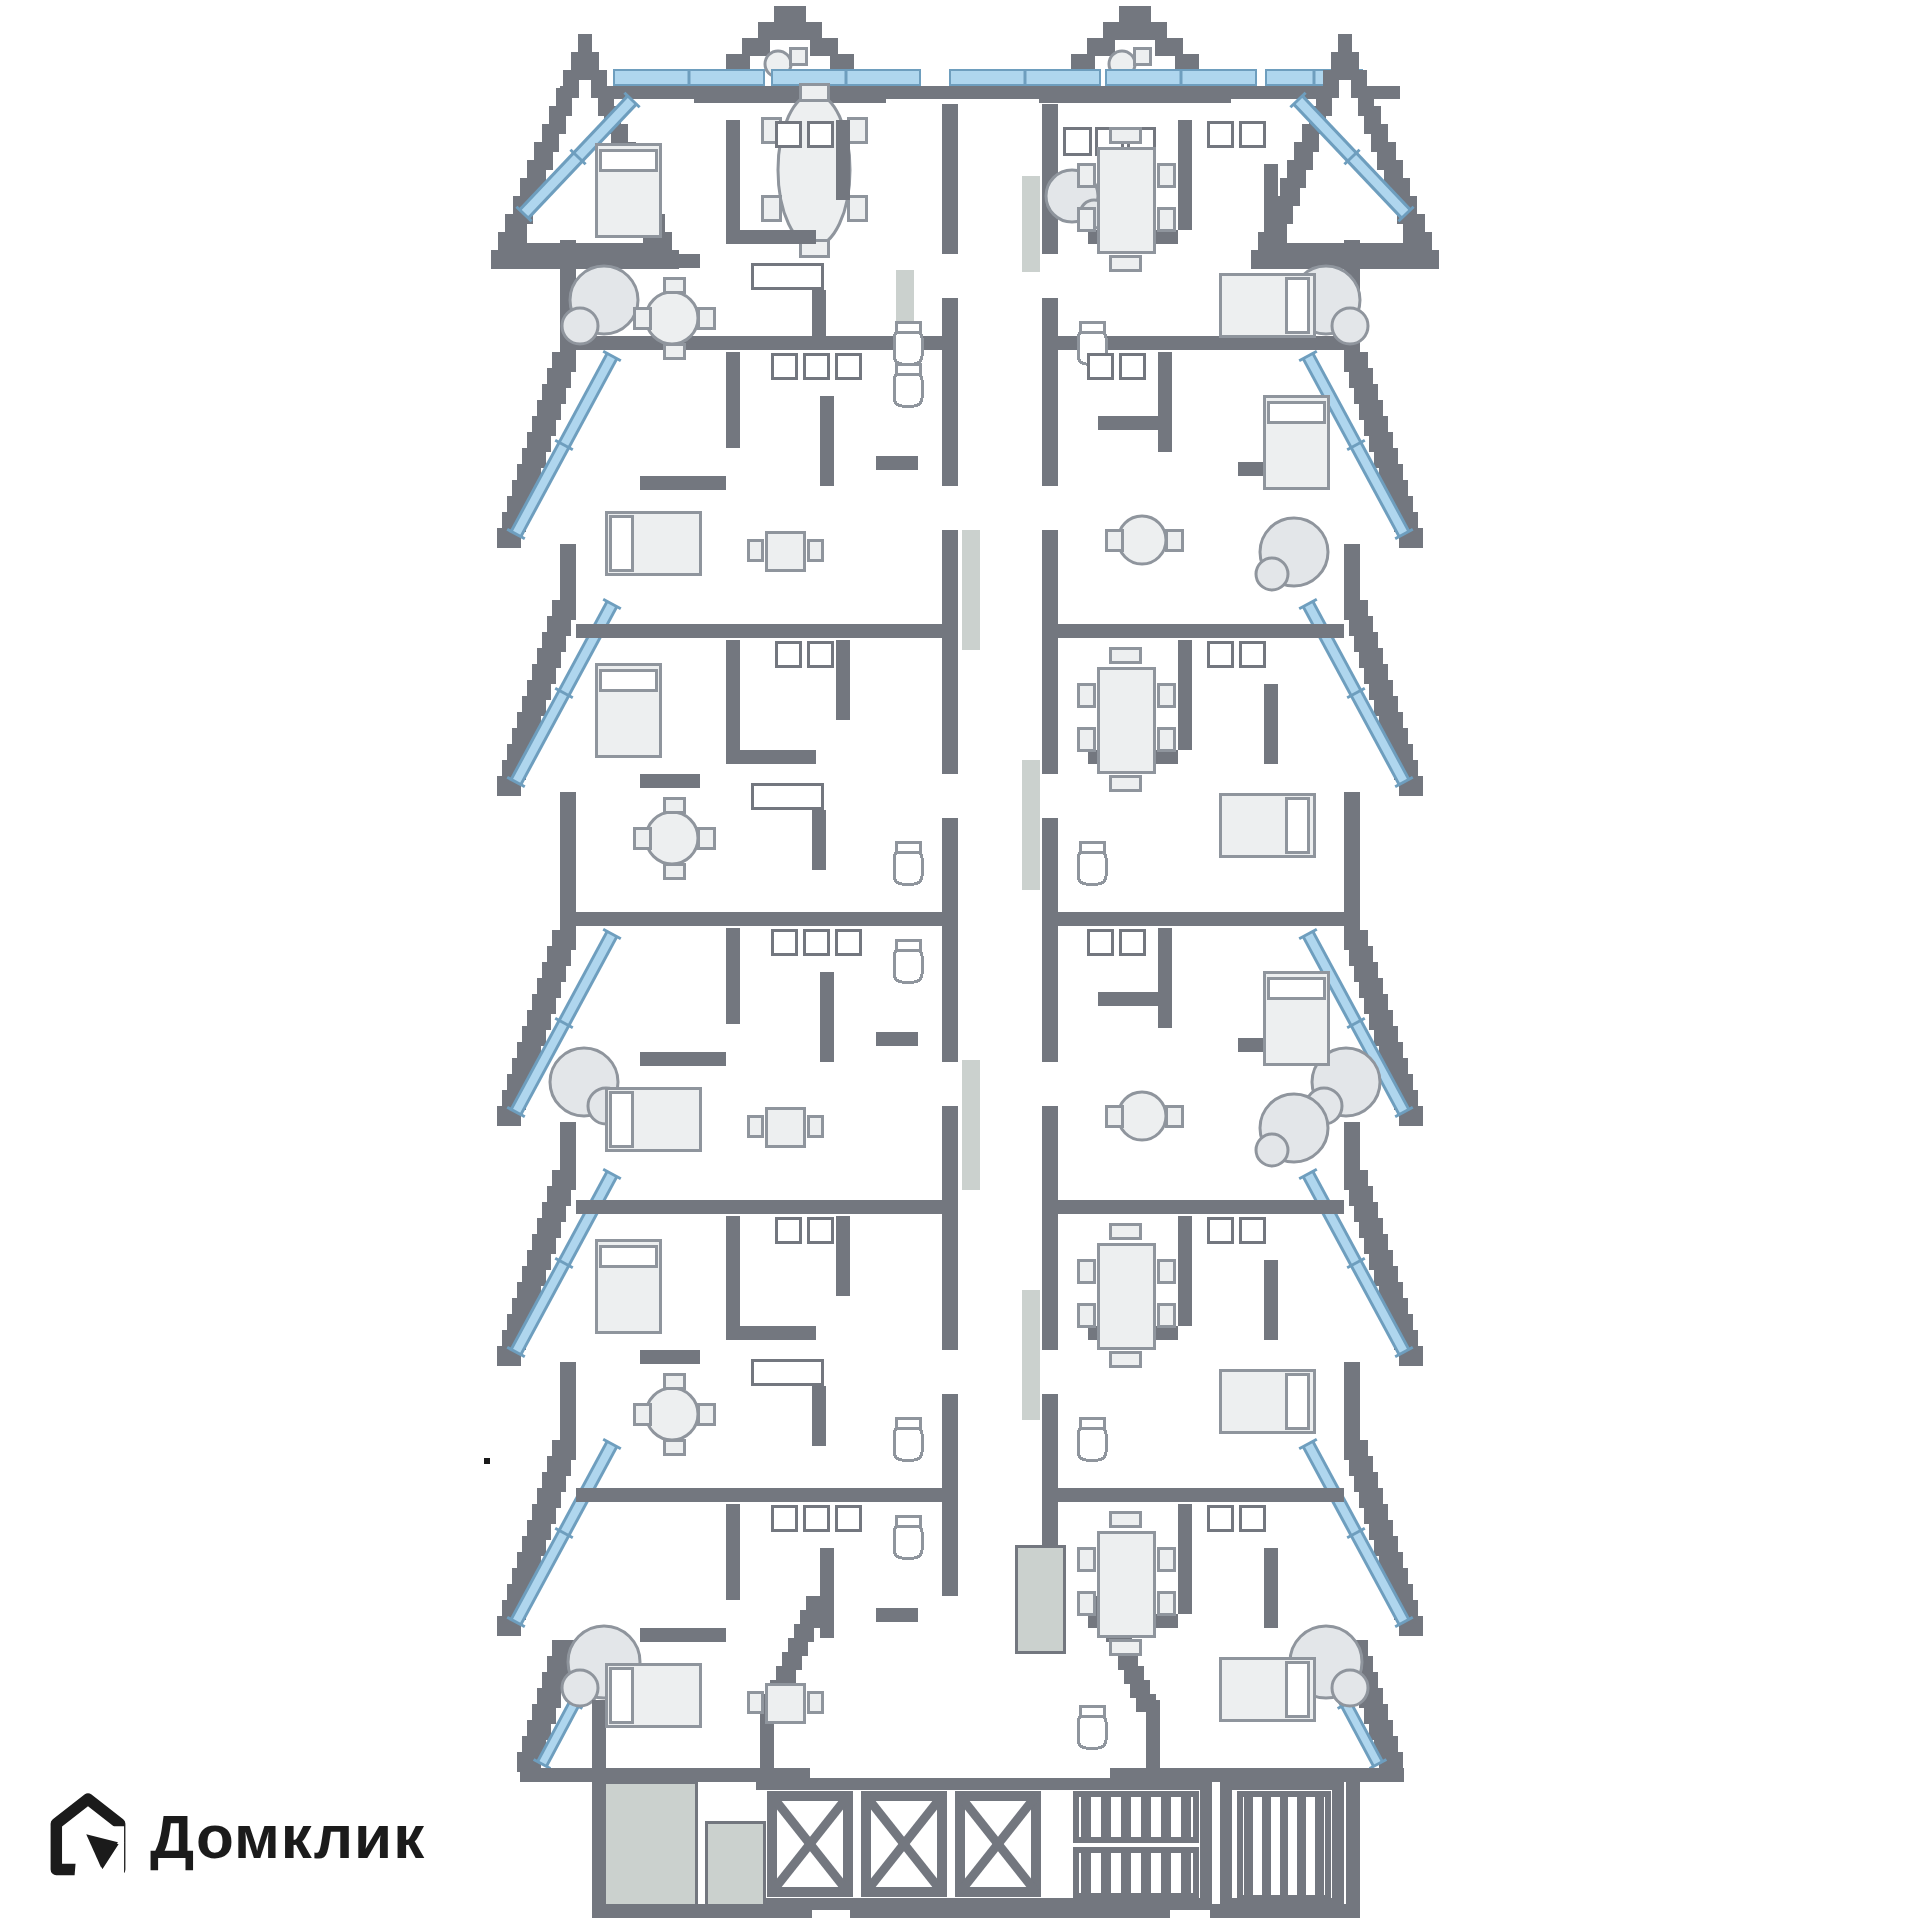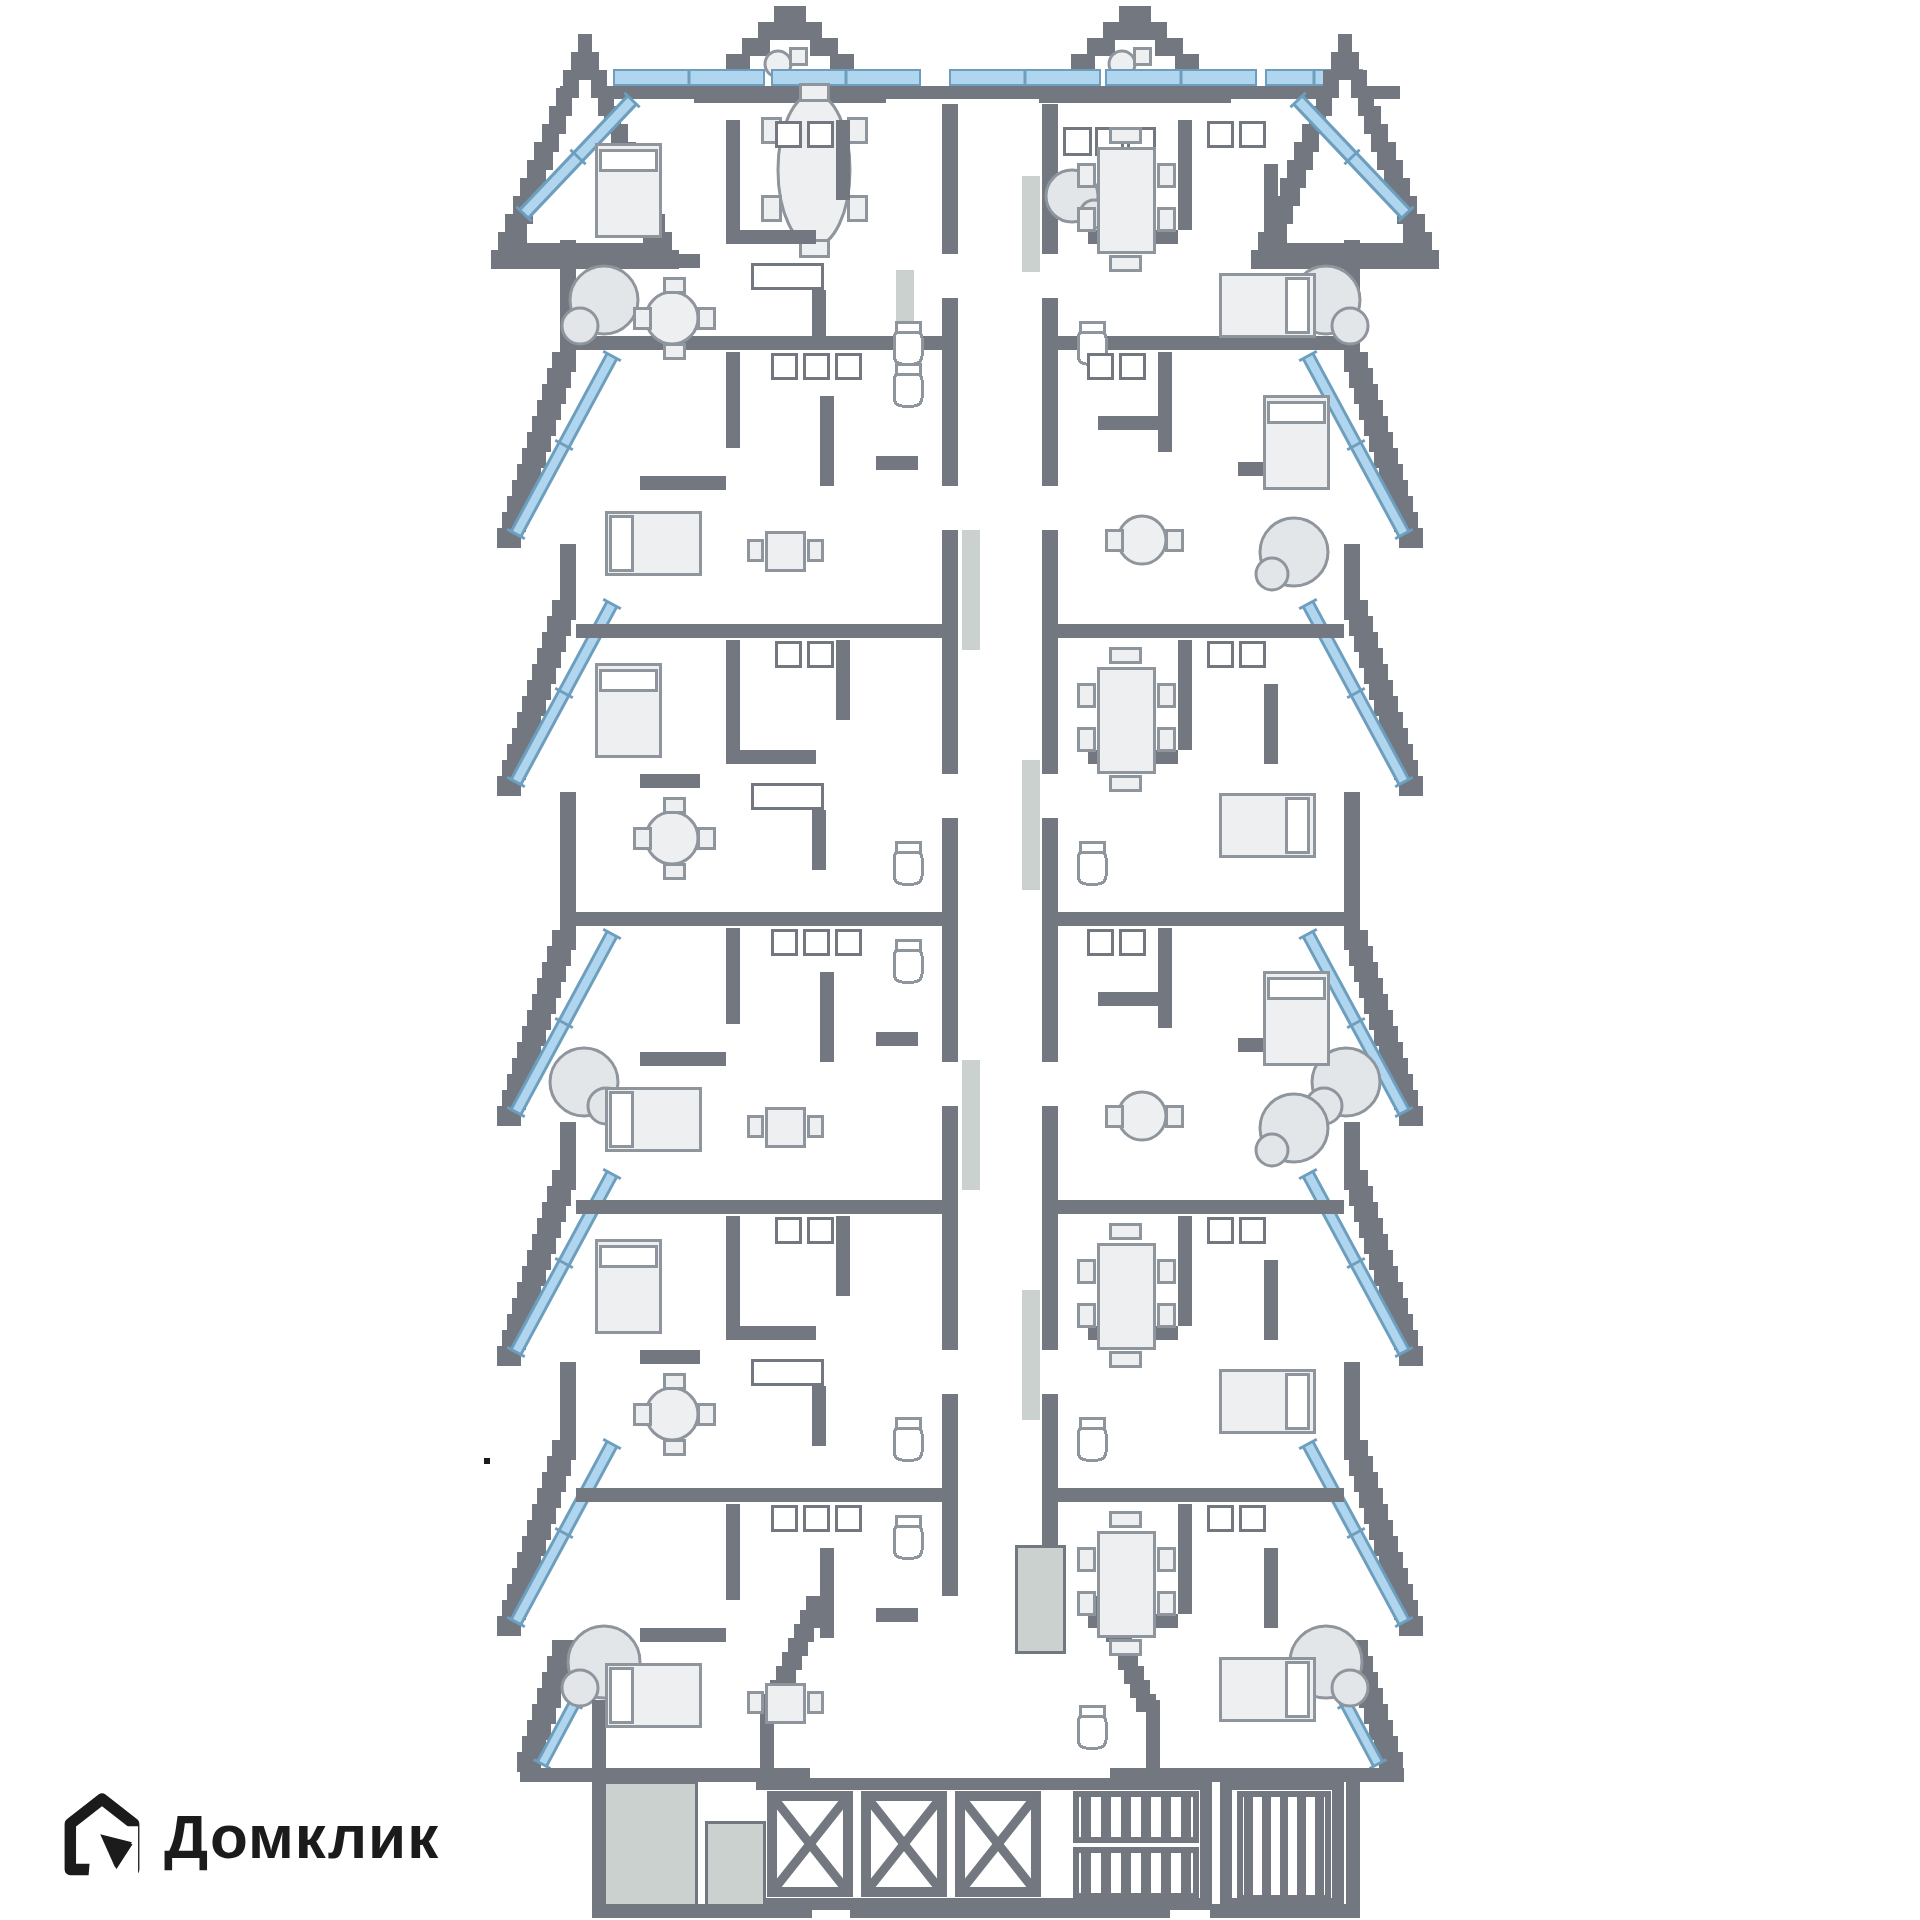--- a/index.html
+++ b/index.html
@@ -1,20 +1,20 @@
 <!DOCTYPE html>
 <html><head>
 <meta charset="utf-8">
 <style>
   html,body{margin:0;padding:0;background:#ffffff;}
   .stage{position:relative;width:1920px;height:1920px;background:#ffffff;overflow:hidden;
          font-family:"Liberation Sans", sans-serif;}
   #plan{position:absolute;left:0;top:0;width:1920px;height:1920px;}
   #plan rect{shape-rendering:crispEdges;}
-  .logo{position:absolute;left:58px;top:1792px;display:flex;align-items:center;gap:18px;}
+  .logo{position:absolute;left:44px;top:1792px;display:flex;align-items:center;gap:18px;}
   .logo-icon{width:88px;height:88px;}
   .logo-text{font-size:62px;font-weight:700;color:#1b1b1b;letter-spacing:1px;
              text-shadow:0 0 4px #ffffff,0 0 2px #ffffff;}
 </style>
 </head>
 <body>
 
 <div class="stage">
   <svg id="plan" viewBox="0 0 1920 1920" xmlns="http://www.w3.org/2000/svg">
       <rect x="774" y="6" width="32" height="17" fill="#73777F"></rect>

